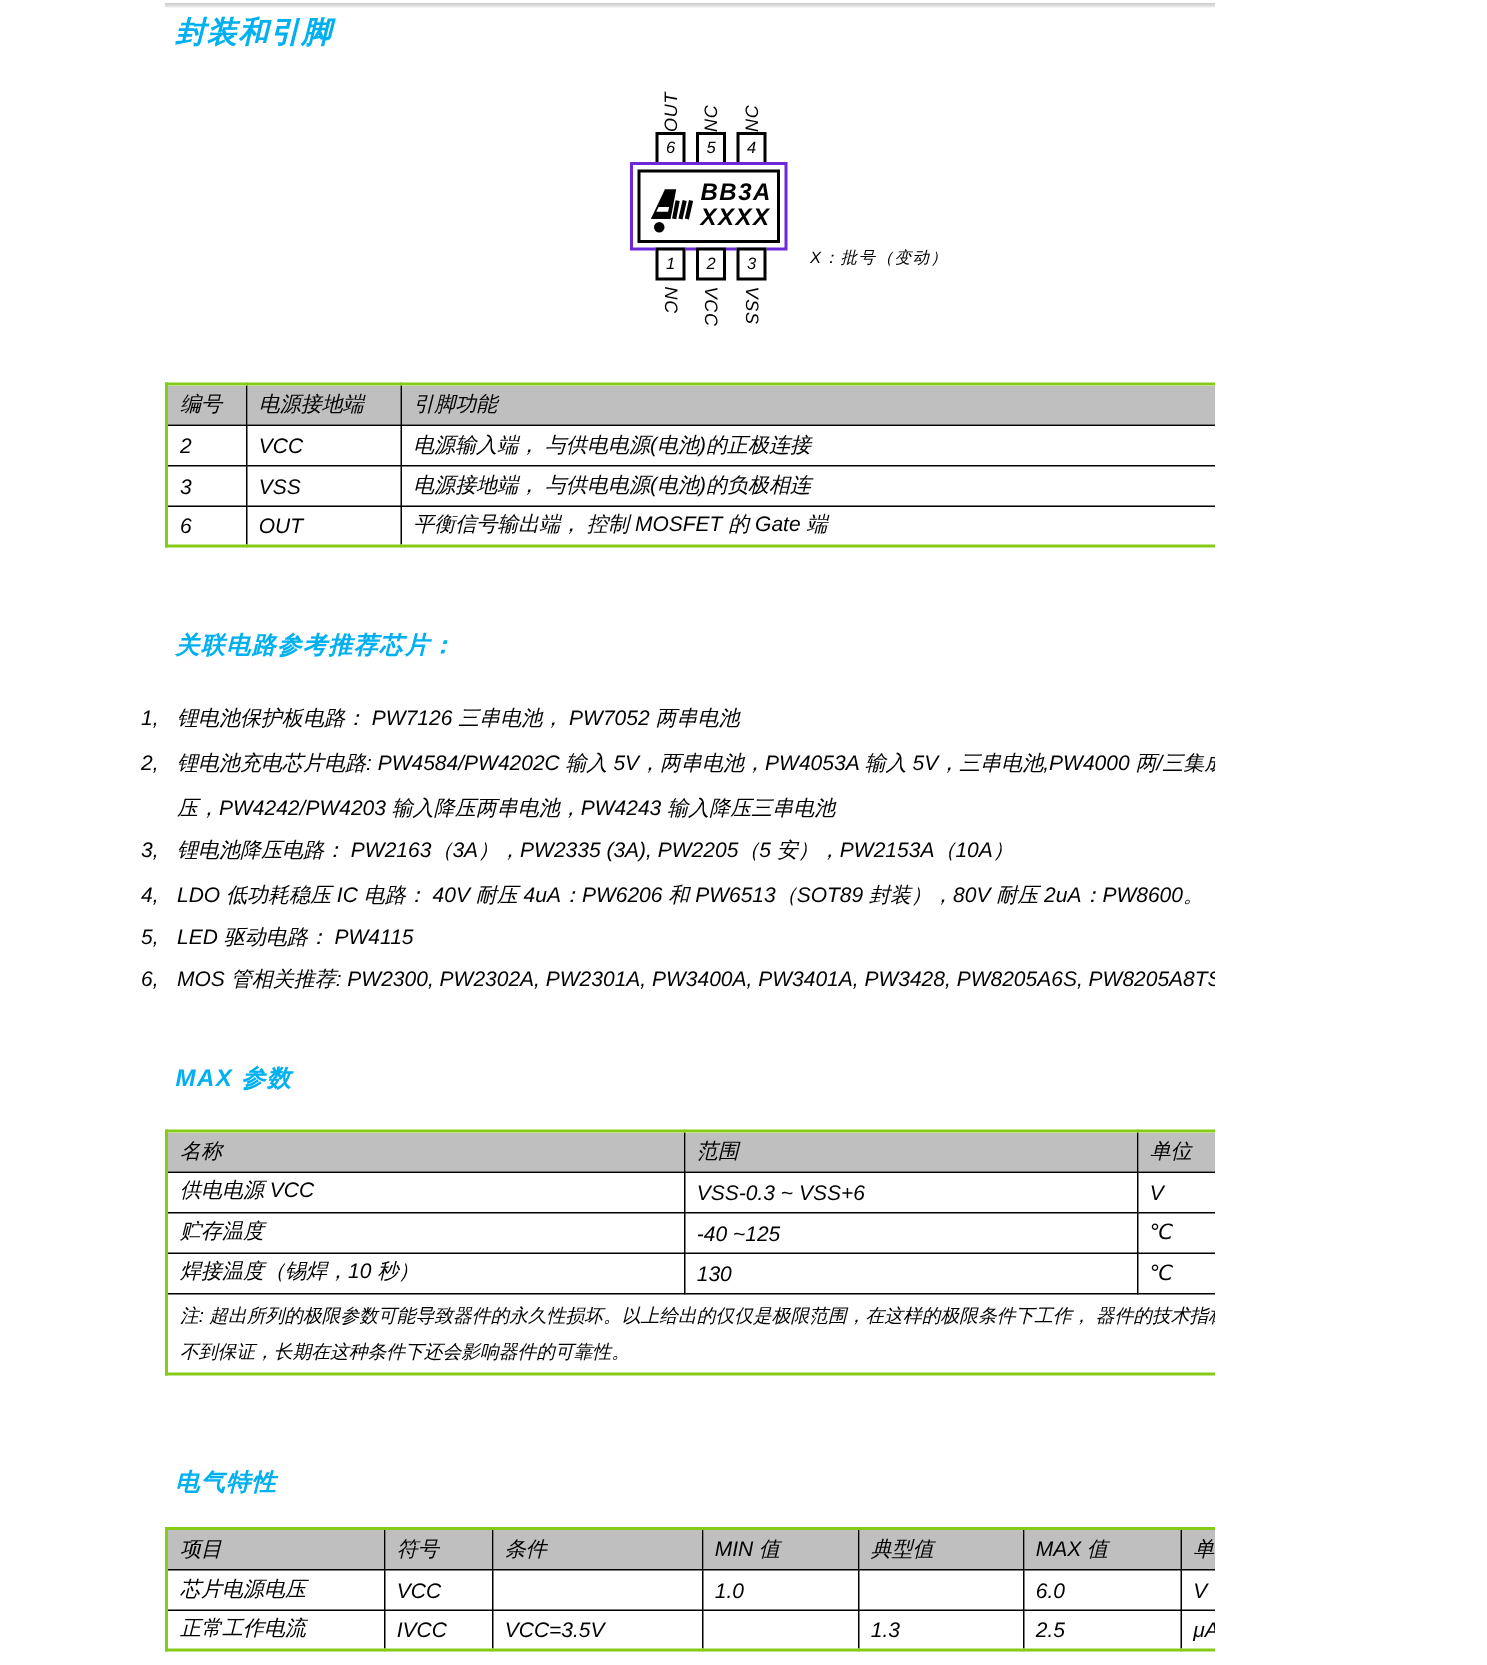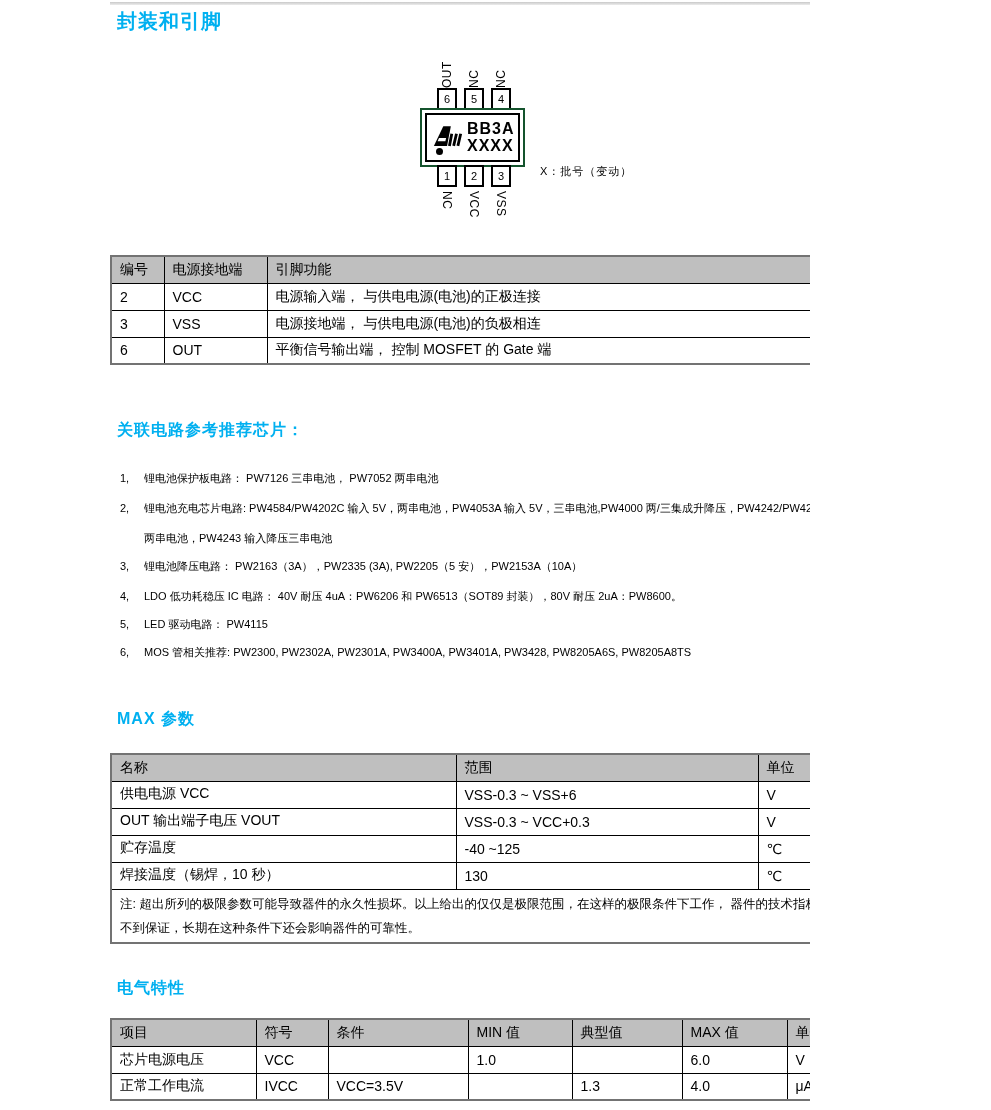--- a/index.html
+++ b/index.html
@@ -4,59 +4,59 @@
 <style>
   :root{
     --accent:#00B0F0;
     --hdr-bg:#BFBFBF;
     --wm:#F6DF4C;
   }
   *{box-sizing:border-box;margin:0;padding:0}
   html,body{background:#fff}
   .page{
     position:relative;width:810px;height:1110px;background:#fff;overflow:hidden;
-    font-family:"Liberation Sans","DejaVu Sans",sans-serif;color:#000;
+    font-family:"Liberation Sans","DejaVu Sans",sans-serif;color:#000;font-style:italic;
   }
   .top-rule{position:absolute;left:110px;top:2px;width:767px;height:3px;
     background:linear-gradient(#c9c9c9,#ececec);}
   .sec{position:absolute;color:var(--accent);font-weight:bold;font-size:16px;letter-spacing:1px;white-space:nowrap}
   .h-pkg{left:117px;top:8px;font-size:20px}
   .h-rel{left:117px;top:420px}
   .h-max{left:117px;top:709px}
   .h-ele{left:117px;top:978px}
 
   
   .chip{position:absolute;left:420px;top:50px;width:280px;height:175px}
   .pin{position:absolute;width:20px;height:22px;border:2px solid #000;background:#fff;
        font-size:11px;display:flex;align-items:center;justify-content:center}
   .pin.t{top:38px}.pin.b{top:115px}
   .px1{left:17px}.px2{left:44px}.px3{left:71px}
   .vtop{position:absolute;width:40px;height:14px;font-size:12px;line-height:14px;
         transform:rotate(-90deg);transform-origin:center;text-align:left;letter-spacing:.5px}
   .vbot{position:absolute;top:141px;height:42px;font-size:12px;letter-spacing:.5px;
         writing-mode:vertical-rl;text-orientation:mixed}
-  .body{position:absolute;left:0;top:58px;width:105px;height:59px;border:2px solid #14532d;background:#fff}
+  .body{position:absolute;left:0;top:58px;width:105px;height:59px;border:2px solid #6d28d9;background:#fff}
   .body-inner{position:absolute;left:3px;top:3px;right:3px;bottom:3px;border:2px solid #000}
   .marking{position:absolute;left:40px;top:5px;font-weight:bold;font-size:16px;line-height:17px;
            letter-spacing:1px;font-family:"Liberation Sans",sans-serif}
   .logo{position:absolute;left:5px;top:9px}
   .pin1-dot{position:absolute;left:9px;bottom:5px;width:7px;height:7px;border-radius:50%;background:#000}
   .batch-note{position:absolute;left:540px;top:164px;font-size:11px;letter-spacing:1px}
 
   
   table.tbl{position:absolute;border-collapse:collapse;table-layout:fixed;
-            border:2px solid #737373;background:#fff}
+            border:2px solid #84cc16;background:#fff}
   .tbl th,.tbl td{border:1px solid #000;padding:0 8px;font-size:14px;font-weight:normal;
             text-align:left;height:27px;overflow:hidden;white-space:nowrap}
   .tbl thead th{background:var(--hdr-bg)}
   .tbl td.note{font-size:12.5px;line-height:24px;padding:2px 8px;height:52px;white-space:normal}
   sub.tsub{font-size:9px}
 
   
-  .li{position:absolute;left:120px;width:764px;line-height:30px;font-size:11px}
+  .li{position:absolute;left:94px;width:764px;line-height:30px;font-size:14px}
   .li-num{display:inline-block;width:24px;vertical-align:top}
   .li-text{display:inline-block;width:736px;vertical-align:top}
 
   .watermark{position:absolute;left:848px;top:1066px;font-size:29px;font-weight:bold;
              color:var(--wm);white-space:nowrap;letter-spacing:1px}
 </style>
 </head>
 <body>
 
 <div class="page">
@@ -170,25 +170,20 @@
         <th>单位</th>
       </tr>
     </thead>
     <tbody>
       <tr>
         <td><span>供电电源 VCC</span><sub class="tsub"></sub></td>
         <td>VSS-0.3 ~ VSS+6</td>
         <td>V</td>
       </tr>
       <tr>
-        <td><span>OUT 输出端子电压 VOUT</span><sub class="tsub"></sub></td>
-        <td>VSS-0.3 ~ VCC+0.3</td>
-        <td>V</td>
-      </tr>
-      <tr>
         <td><span>贮存温度</span><sub class="tsub"></sub></td>
         <td>-40 ~125</td>
         <td>℃</td>
       </tr>
       <tr>
         <td><span>焊接温度（锡焊，10 秒）</span><sub class="tsub"></sub></td>
         <td>130</td>
         <td>℃</td>
       </tr>
       <tr>
@@ -229,21 +224,21 @@
         <td></td>
         <td>6.0</td>
         <td>V</td>
       </tr>
       <tr>
         <td>正常工作电流</td>
         <td>IVCC</td>
         <td>VCC=3.5V</td>
         <td></td>
         <td>1.3</td>
-        <td>4.0</td>
+        <td>2.5</td>
         <td>μA</td>
       </tr>
     </tbody>
   </table>
 
   <div class="watermark">夸克微科技</div>
 
 </div>
 
 </body></html>

